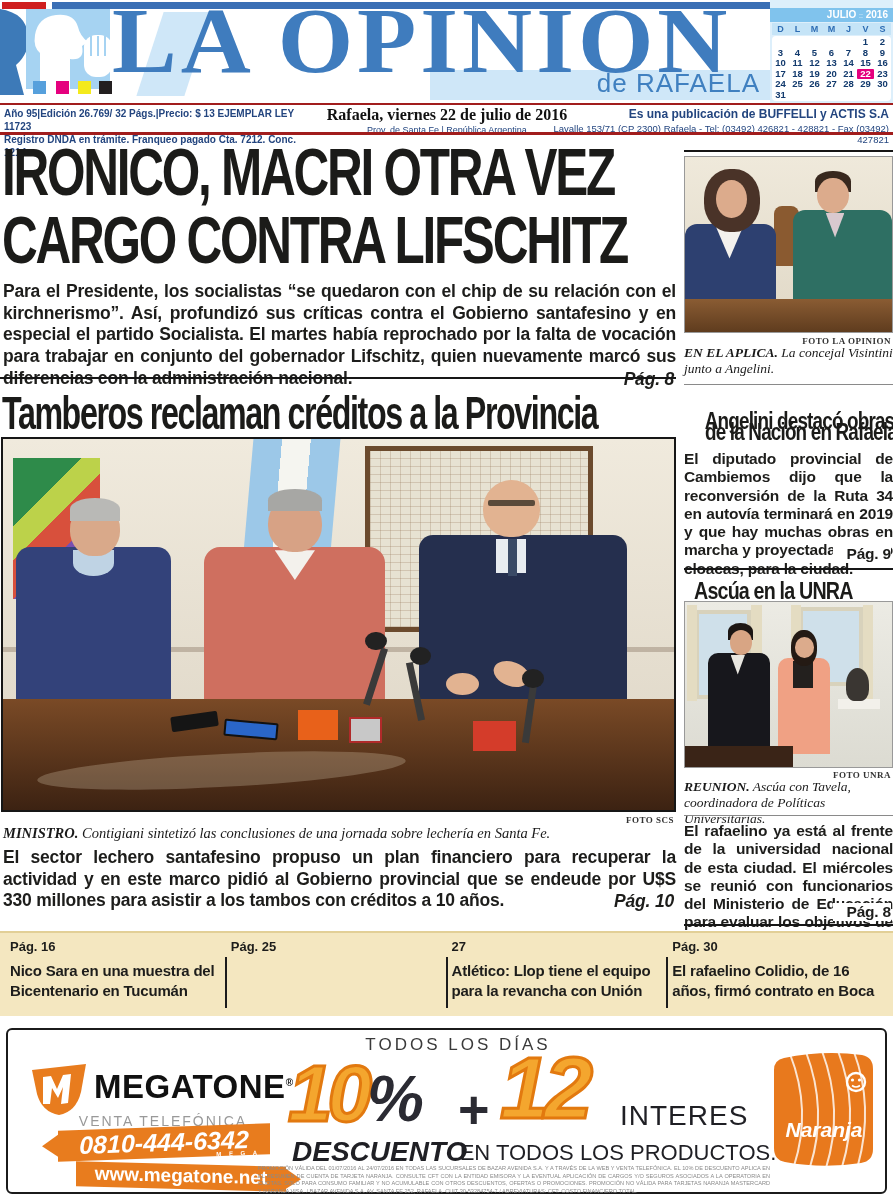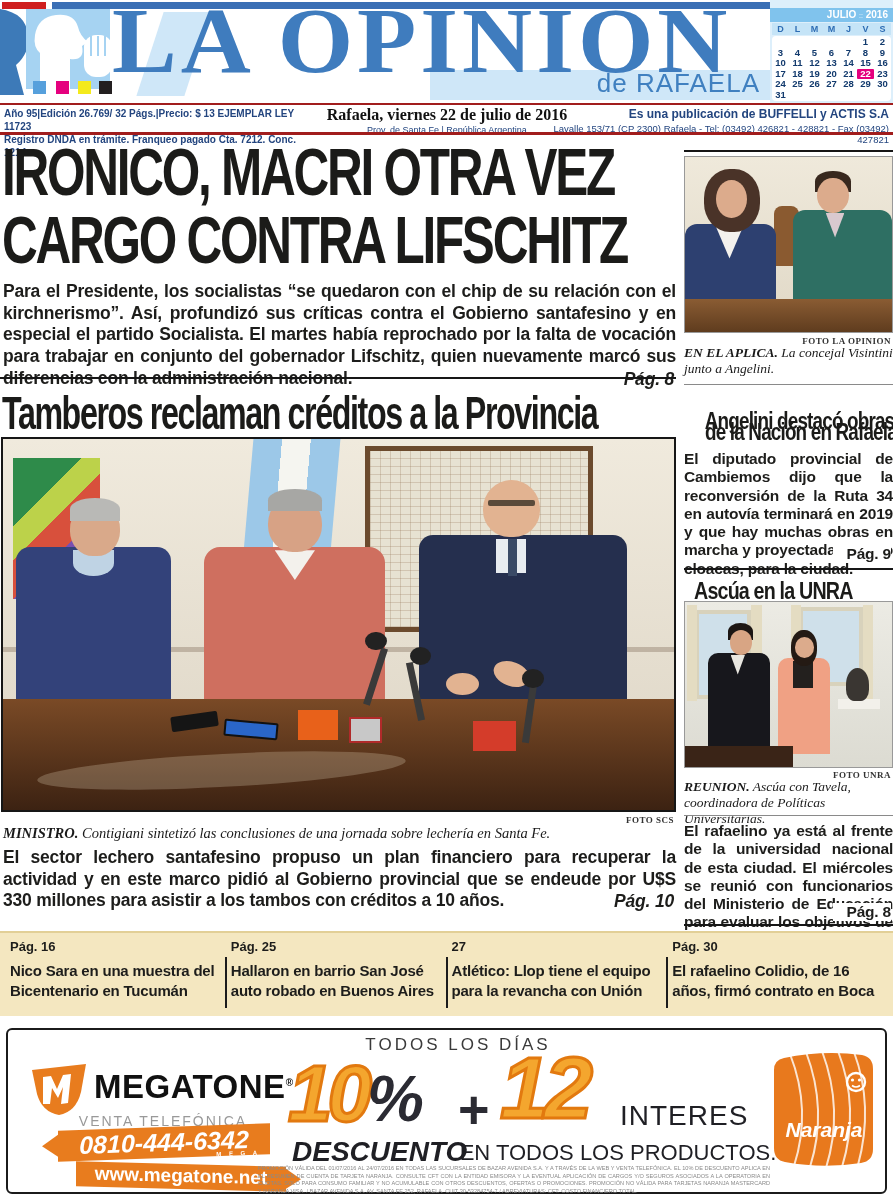--- a/index.html
+++ b/index.html
@@ -429,21 +429,20 @@
   <div class="abs sb-rule" style="top:924px;"></div>
 
   <div class="abs teaser-band" id="teaser-band">
       <div class="teaser-col">
         <div class="teaser-page">Pág. 16</div>
         <div class="teaser-text">Nico Sara en una muestra del Bicentenario en Tucumán</div>
       </div>
       <div class="teaser-divider"></div>
       <div class="teaser-col">
         <div class="teaser-page">Pág. 25</div>
-        <div class="teaser-text">Hallaron en barrio San José auto robado en Buenos Aires</div>
       </div>
       <div class="teaser-divider"></div>
       <div class="teaser-col">
         <div class="teaser-page">27</div>
         <div class="teaser-text">Atlético: Llop tiene el equipo para la revancha con Unión</div>
       </div>
       <div class="teaser-divider"></div>
       <div class="teaser-col">
         <div class="teaser-page">Pág. 30</div>
         <div class="teaser-text">El rafaelino Colidio, de 16 años, firmó contrato en Boca</div>

